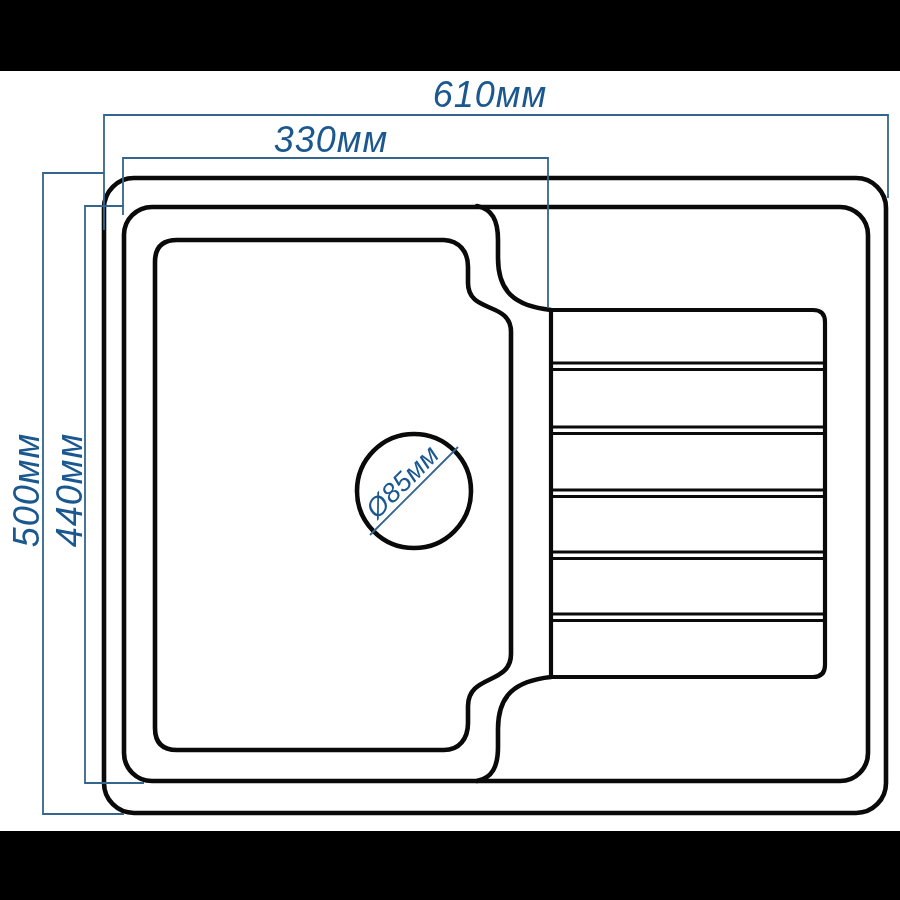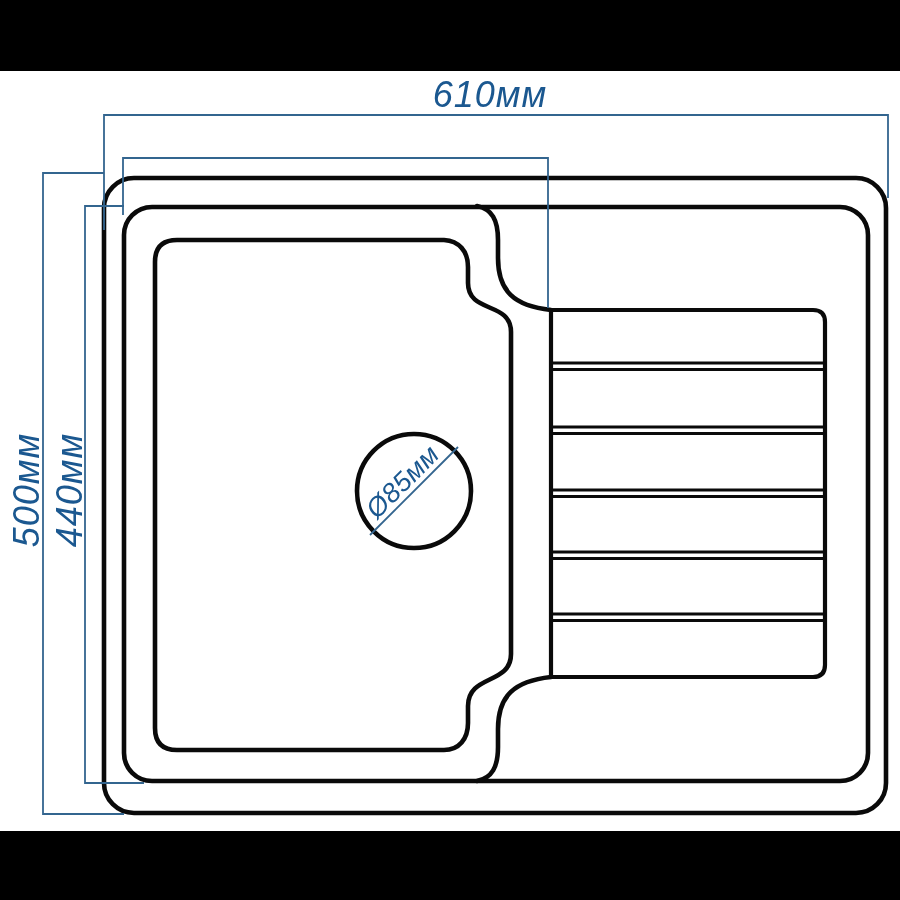--- a/index.html
+++ b/index.html
@@ -111,19 +111,20 @@
       <path d="M 104,230 L 104,115 L 888,115 L 888,198"></path>
       <path d="M 123,215 L 123,158 L 548,158 L 548,308"></path>
       <path d="M 104,173 L 43,173 L 43,814 L 124,814"></path>
       <path d="M 124,206 L 85,206 L 85,783 L 144,783"></path>
       <path d="M 370,535 L 458,447"></path>
     </g>
   </svg>
 
   <div class="dim-label" id="label-overall-width">610мм</div>
 
+  <div class="dim-label" id="label-bowl-width">330мм</div>
 
   <div class="dim-label vertical" id="label-overall-depth">500мм</div>
 
   <div class="dim-label vertical" id="label-rim-depth">440мм</div>
 
   <div class="dim-label diagonal" id="label-drain-diameter">Ø85мм</div>
 </div>
 
 </body></html>

